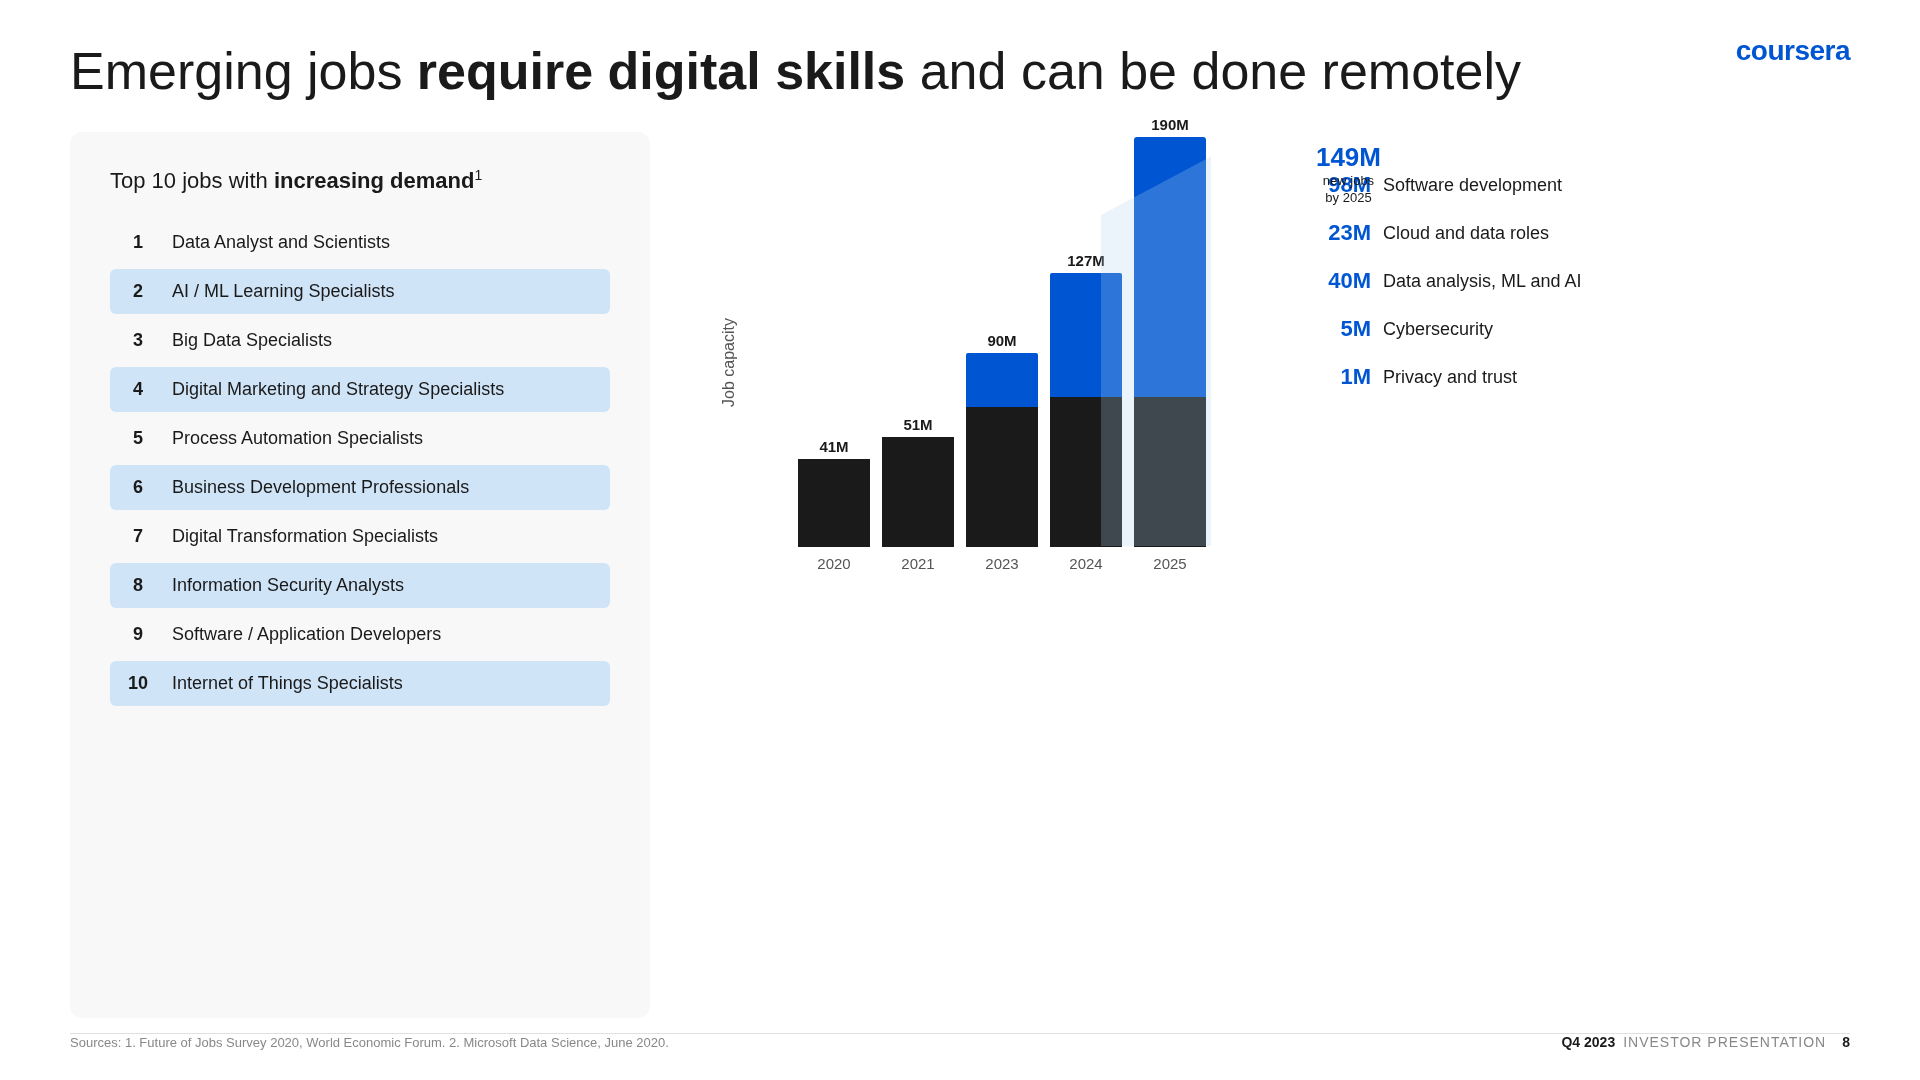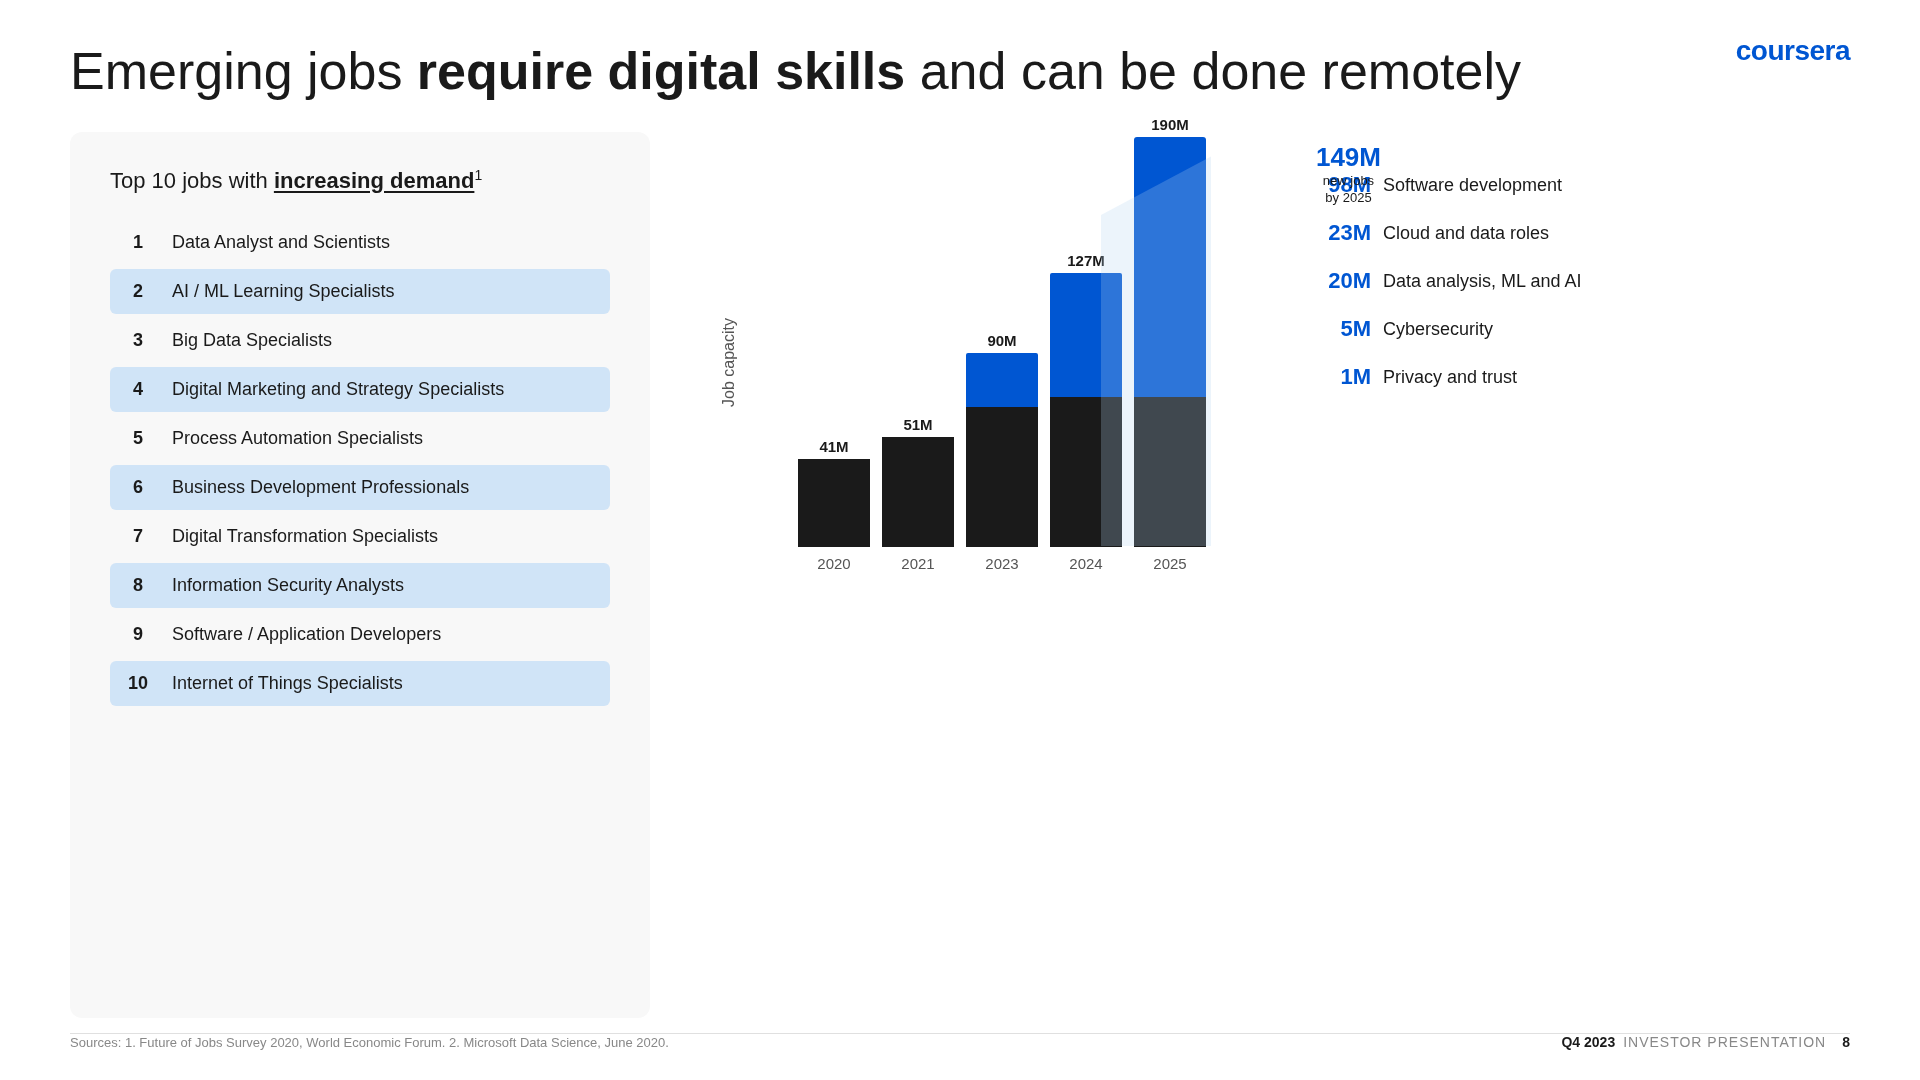--- a/index.html
+++ b/index.html
@@ -57,21 +57,20 @@
     }
 
     .left-panel-title {
       font-size: 22px;
       font-weight: 400;
       color: #1a1a1a;
       margin-bottom: 25px;
     }
     .left-panel-title strong {
       font-weight: 700;
-      text-decoration: underline;
     }
     .left-panel-title sup {
       font-size: 14px;
       vertical-align: super;
     }
 
     .job-list {
       display: flex;
       flex-direction: column;
       gap: 4px;
@@ -382,21 +381,21 @@
         <div class="legend" id="legend" style="margin-left: 60px;">
             <div class="legend-item">
               <span class="legend-value">98M</span>
               <span class="legend-text">Software development</span>
             </div>
             <div class="legend-item">
               <span class="legend-value">23M</span>
               <span class="legend-text">Cloud and data roles</span>
             </div>
             <div class="legend-item">
-              <span class="legend-value">20M</span>
+              <span class="legend-value">40M</span>
               <span class="legend-text">Data analysis, ML and AI</span>
             </div>
             <div class="legend-item">
               <span class="legend-value">5M</span>
               <span class="legend-text">Cybersecurity</span>
             </div>
             <div class="legend-item">
               <span class="legend-value">1M</span>
               <span class="legend-text">Privacy and trust</span>
             </div>

